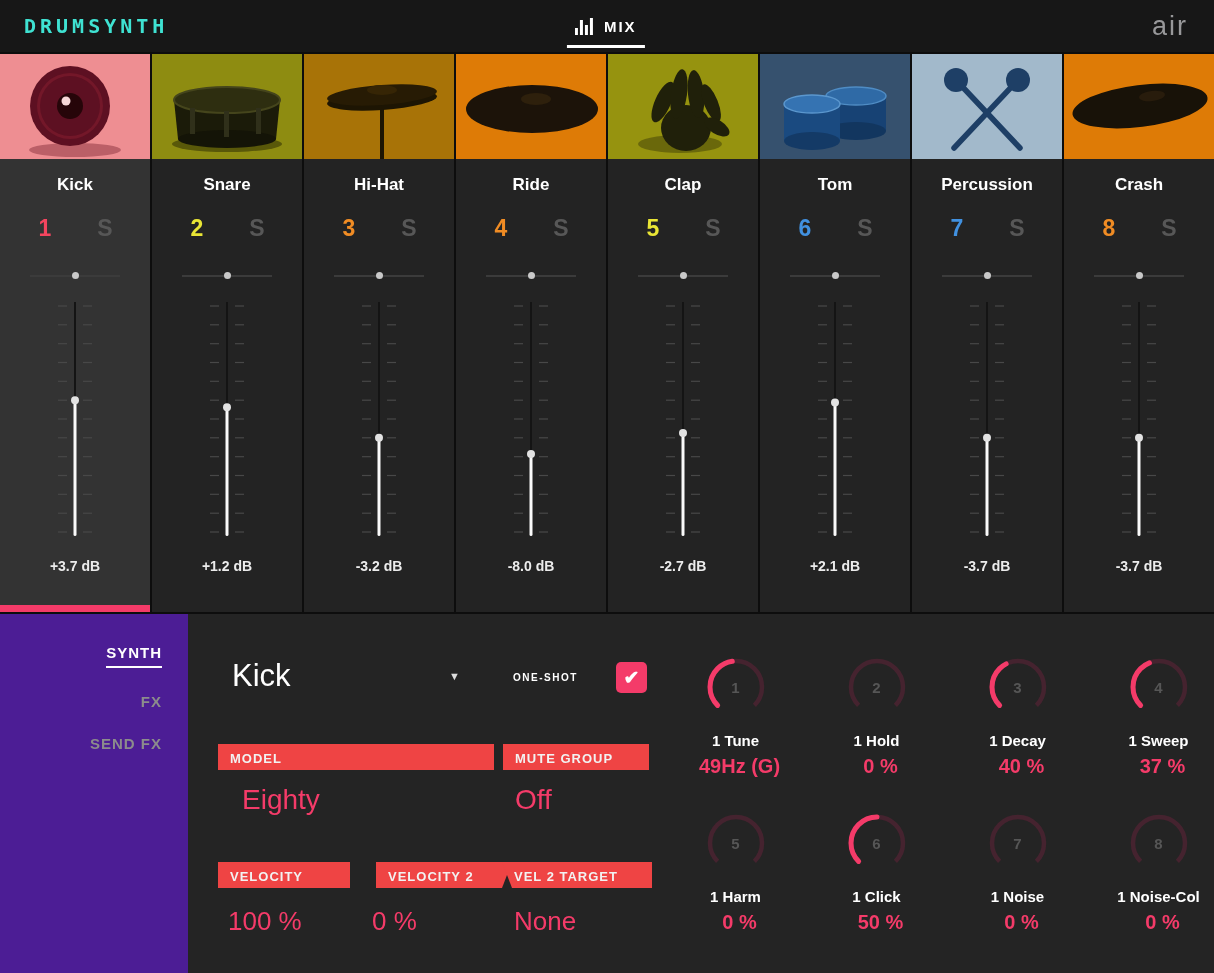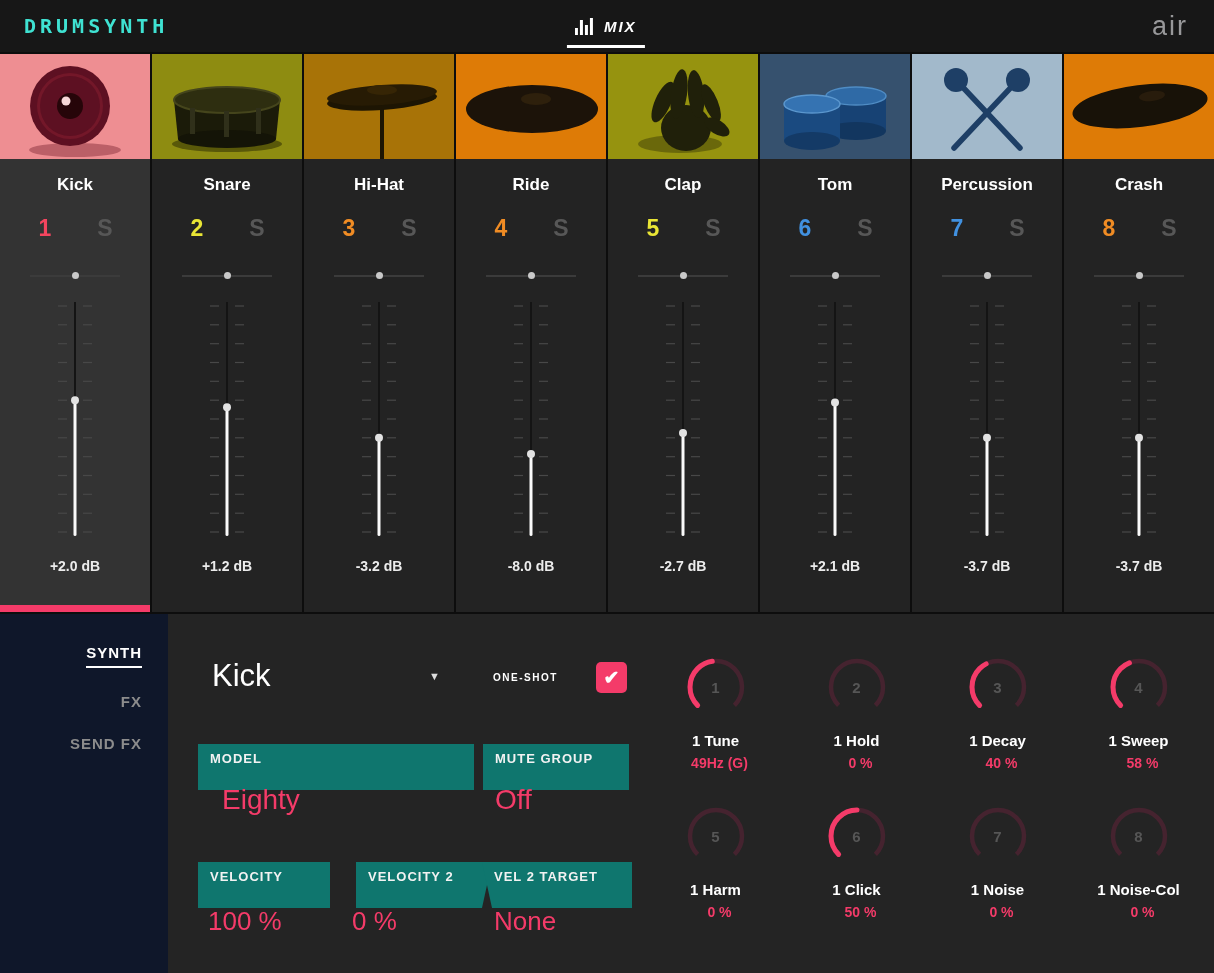--- a/index.html
+++ b/index.html
@@ -3,21 +3,21 @@
 <meta charset="utf-8">
 <style>
   :root { --accent:#f43b69; --teal:#3fe2d2; }
   * { margin:0; padding:0; box-sizing:border-box; }
   body { width:1214px; height:973px; background:#0d0d0d; font-family:"Liberation Sans", sans-serif; overflow:hidden; }
   #app { position:relative; width:1214px; height:973px; background:#0d0d0d; }
 
   
   .header { position:absolute; top:0; left:0; width:100%; height:52px; background:#171717; display:flex; align-items:center; }
   .logo { position:absolute; left:24px; font-family:"DejaVu Sans Mono", monospace; font-weight:bold; font-size:20px; letter-spacing:4px; color:var(--teal); }
-  .tabs { position:absolute; left:50%; transform:translateX(-52%); display:flex; gap:66px; height:100%; align-items:flex-start;font-style:italic; }
+  .tabs { position:absolute; left:50%; transform:translateX(-52%); display:flex; gap:66px; height:100%; align-items:flex-start; }
   .tab { position:relative; display:flex; align-items:center; gap:10px; height:100%; font-weight:bold; font-size:15px; letter-spacing:2px; color:#fff; cursor:pointer; }
   .tab.dim { color:#6e6e6e; }
   .tab.active::after { content:""; position:absolute; left:-8px; right:-8px; bottom:4px; height:3px; background:#fff; }
   .brand { position:absolute; right:26px; font-size:27px; letter-spacing:2px; color:#98989a; }
 
   
   .strips { position:absolute; top:54px; left:0; width:100%; height:558px; display:flex; gap:2px; background:#0d0d0d; }
   .strip { flex:1 1 0; background:#232323; position:relative; display:flex; flex-direction:column; align-items:center; cursor:pointer; }
   .strip.selected { background:#333333; }
   .thumb { width:100%; height:105px; overflow:hidden; }
@@ -28,51 +28,51 @@
   .solo { color:#575757; cursor:pointer; }
   .pan { margin-top:30px; width:90px; height:8px; position:relative; cursor:pointer; }
   .pan-line { position:absolute; top:3px; left:0; right:0; height:2px; background:#3b3b3b; }
   .pan-dot { position:absolute; top:0; width:7px; height:7px; border-radius:50%; background:#c9c9c9; }
   .fader { margin-top:20px; cursor:pointer; }
   .db { margin-top:16px; font-size:14px; font-weight:bold; color:#ececec; }
   .sel-bar { position:absolute; bottom:0; left:0; right:0; height:7px; background:var(--accent); }
 
   
   .bottom { position:absolute; top:614px; left:0; right:0; bottom:0; display:flex; }
-  .side { width:168px; background:#0f172a; padding-top:30px; }
+  .side { width:188px; background:#4c1d95; padding-top:30px; }
   .side-item { text-align:right; padding-right:26px; margin-bottom:25px; font-size:15px; font-weight:bold; letter-spacing:1px; color:#8c8c8c; cursor:pointer; }
   .side-item.active span { color:#fff; border-bottom:2px solid #fff; padding-bottom:5px; display:inline-block; }
   .panel { flex:1; background:#242424; position:relative; }
 
   .preset { position:absolute; left:44px; top:44px; width:228px; display:flex; justify-content:space-between; align-items:center; color:#fff; cursor:pointer; }
   .preset-name { font-size:31px; }
   .preset-arrow { font-size:11px; color:#ddd; }
   .oneshot-label { position:absolute; left:325px; top:58px; font-size:10px; font-weight:bold; letter-spacing:1.5px; color:#fff; }
   .oneshot-check { position:absolute; left:428px; top:48px; width:31px; height:31px; background:var(--accent); border-radius:5px; display:flex; align-items:center; justify-content:center; color:#fff; font-size:19px; font-weight:bold; cursor:pointer; }
 
-  .fbar { position:absolute; height:46px; line-height:30px; background:#0f766e; color:#f2f2f2; font-size:13px; font-weight:bold; letter-spacing:1px; padding-left:12px; }
+  .fbar { position:absolute; height:26px; line-height:30px; background:#ef4444; color:#f2f2f2; font-size:13px; font-weight:bold; letter-spacing:1px; padding-left:12px; }
   .fbar.model  { left:30px;  top:130px; width:276px; }
   .fbar.mute   { left:315px; top:130px; width:146px; }
   .fbar.vel    { left:30px;  top:248px; width:132px; }
   .fbar.vel2   { left:188px; top:248px; width:136px; clip-path:polygon(0 0,100% 0,calc(100% - 10px) 100%,0 100%); }
   .fbar.target { left:314px; top:248px; width:150px; clip-path:polygon(0 0,100% 0,100% 100%,10px 100%); }
 
   .fval { position:absolute; color:var(--accent); font-size:26px; cursor:pointer; }
   .model-val  { left:54px;  top:170px; font-size:28px; }
   .mute-val   { left:327px; top:170px; font-size:28px; }
   .vel-val    { left:40px;  top:292px; }
   .vel2-val   { left:184px; top:292px; }
   .target-val { left:326px; top:292px; }
 
   .knob-grid { position:absolute; left:477px; top:40px; display:grid; grid-template-columns:repeat(4,141px); row-gap:32px; }
   .knob-cell { display:flex; flex-direction:column; align-items:center; }
   .knob { position:relative; width:66px; height:66px; cursor:pointer; }
   .knob-num { position:absolute; inset:0; display:flex; align-items:center; justify-content:center; font-size:15px; font-weight:bold; color:#565656; }
   .knob-label { margin-top:12px; font-size:15px; font-weight:bold; color:#fff; }
-  .knob-value { margin-top:6px; font-size:14px; font-weight:bold; color:var(--accent);margin-left:8px; }
+  .knob-value { margin-top:6px; font-size:20px; font-weight:bold; color:var(--accent);margin-left:8px; }
 
   .mix-icon, .sends-icon { display:block; }
 </style>
 </head>
 <body>
 
 <div id="app">
 
   <div class="header">
     <div class="logo">DRUMSYNTH</div>
@@ -135,21 +135,21 @@
             <line x1="5" y1="194.3" x2="14" y2="194.3" stroke="#484848" stroke-width="1.2"></line>
             <line x1="30" y1="194.3" x2="39" y2="194.3" stroke="#484848" stroke-width="1.2"></line>
             <line x1="5" y1="213.2" x2="14" y2="213.2" stroke="#484848" stroke-width="1.2"></line>
             <line x1="30" y1="213.2" x2="39" y2="213.2" stroke="#484848" stroke-width="1.2"></line>
             <line x1="5" y1="232.0" x2="14" y2="232.0" stroke="#484848" stroke-width="1.2"></line>
             <line x1="30" y1="232.0" x2="39" y2="232.0" stroke="#484848" stroke-width="1.2"></line>
             <rect x="21" y="2" width="2" height="234" fill="#141414"></rect>
             <rect x="20.5" y="100.28000000000002" width="3" height="135.71999999999997" rx="1.5" fill="#fafafa"></rect>
             <circle cx="22" cy="100.28000000000002" r="4" fill="#e2e2e2"></circle>
           </svg></div>
-        <div class="db">+2.0 dB</div>
+        <div class="db">+3.7 dB</div>
         <div class="sel-bar"></div>
       </div>
       <div class="strip">
         <div class="thumb" style="background:#8e8c11">
           <svg viewBox="0 0 150 105" preserveAspectRatio="xMidYMid slice">
             <ellipse cx="75" cy="90" rx="55" ry="8" fill="rgba(25,25,0,.45)"></ellipse>
             <path d="M22 46 L128 46 L124 85 L26 85 Z" fill="#1b1b09"></path>
             <ellipse cx="75" cy="85" rx="49" ry="9" fill="#141407"></ellipse>
             <ellipse cx="75" cy="46" rx="53" ry="13" fill="#2e2e10"></ellipse>
             <ellipse cx="75" cy="46" rx="53" ry="13" fill="none" stroke="#45451c" stroke-width="2"></ellipse>
@@ -571,21 +571,21 @@
               </svg><span class="knob-num">3</span></div>
             <div class="knob-label">1 Decay</div>
             <div class="knob-value">40 %</div>
           </div>
           <div class="knob-cell">
             <div class="knob"><svg width="66" height="66" viewBox="0 0 66 66">
                 <circle cx="33" cy="33" r="26" fill="none" stroke="#45232f" stroke-width="4.5" pathLength="360" stroke-dasharray="270 90" transform="rotate(135 33 33)"></circle>
                 <circle cx="33" cy="33" r="26" fill="none" stroke="#f43b69" stroke-width="5" pathLength="360" stroke-dasharray="113.4 246.6" stroke-linecap="round" transform="rotate(135 33 33)"></circle>
               </svg><span class="knob-num">4</span></div>
             <div class="knob-label">1 Sweep</div>
-            <div class="knob-value">58 %</div>
+            <div class="knob-value">37 %</div>
           </div>
           <div class="knob-cell">
             <div class="knob"><svg width="66" height="66" viewBox="0 0 66 66">
                 <circle cx="33" cy="33" r="26" fill="none" stroke="#45232f" stroke-width="4.5" pathLength="360" stroke-dasharray="270 90" transform="rotate(135 33 33)"></circle>
               </svg><span class="knob-num">5</span></div>
             <div class="knob-label">1 Harm</div>
             <div class="knob-value">0 %</div>
           </div>
           <div class="knob-cell">
             <div class="knob"><svg width="66" height="66" viewBox="0 0 66 66">

